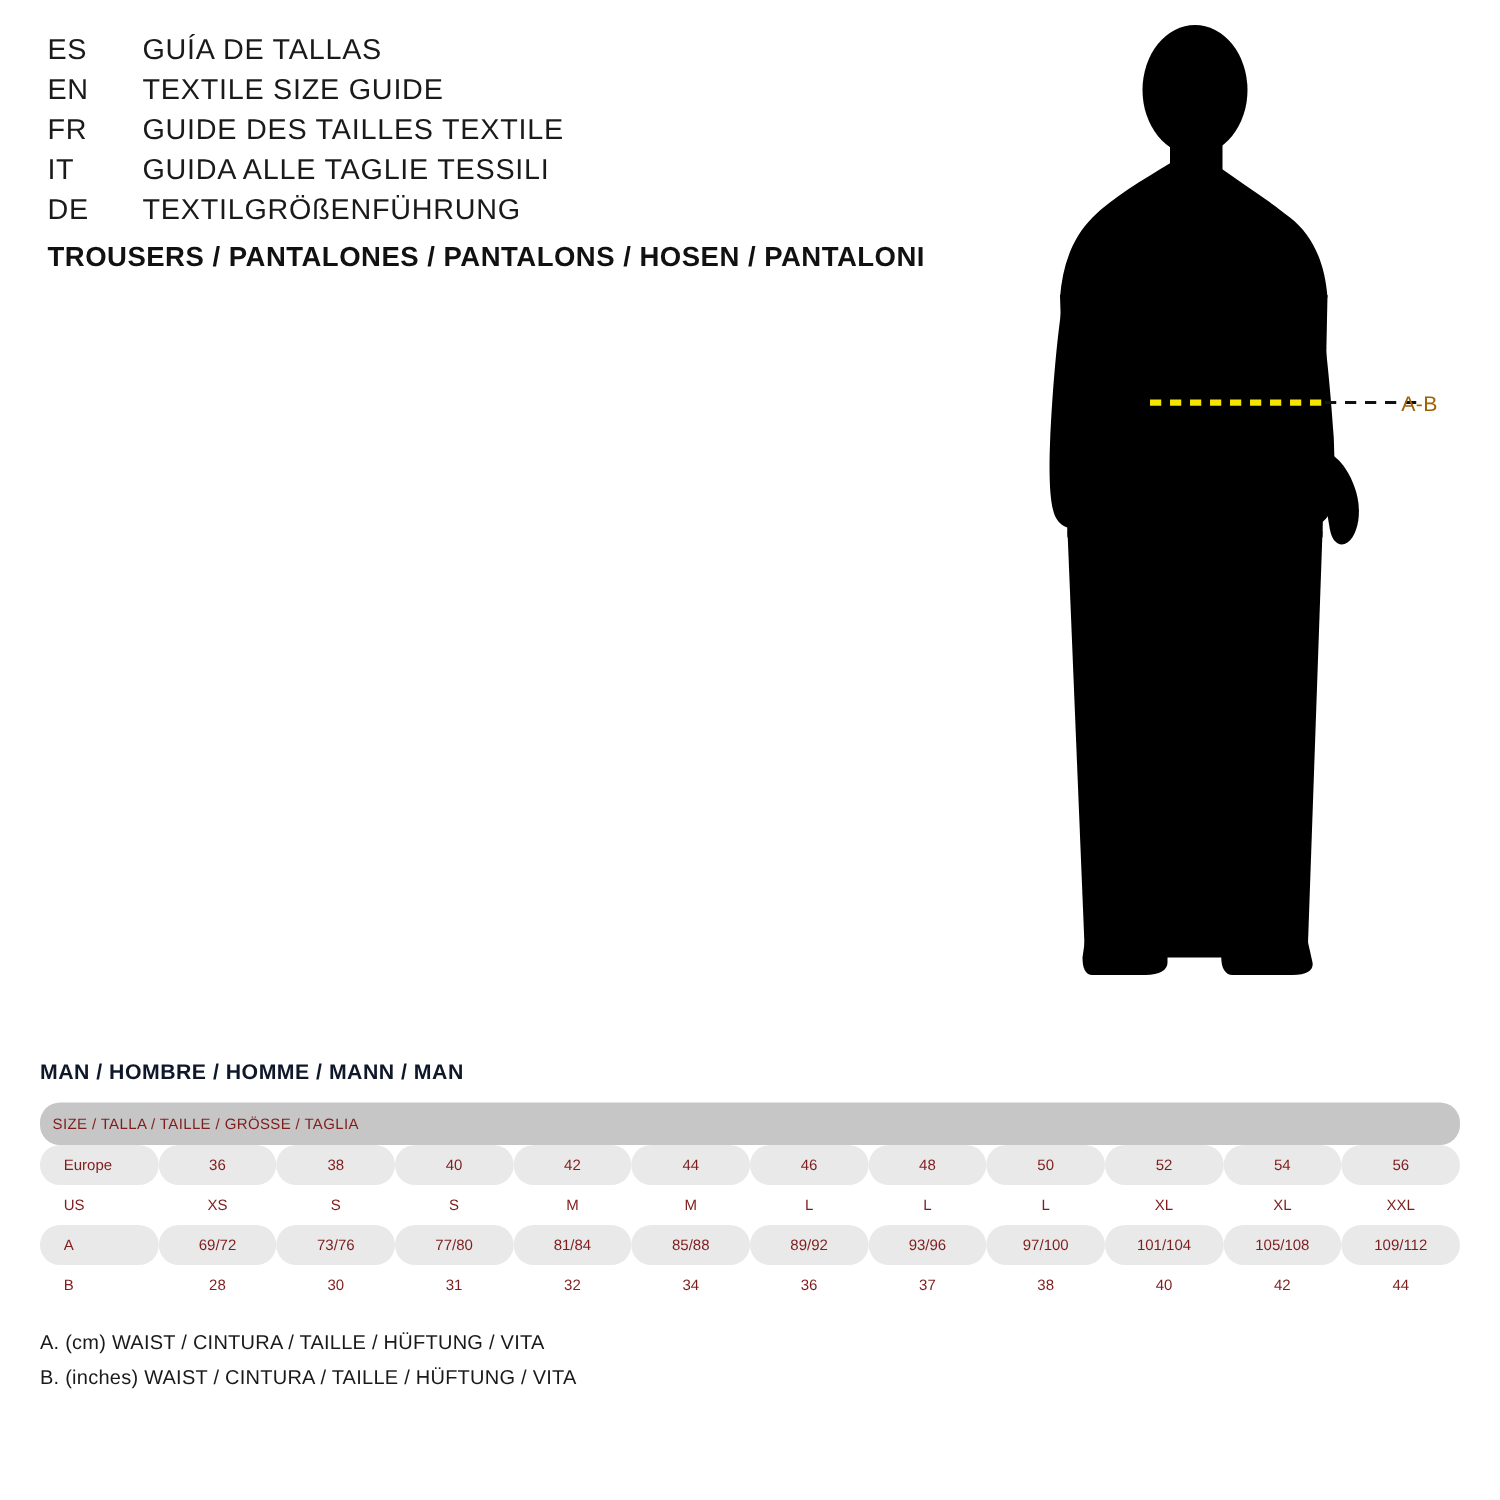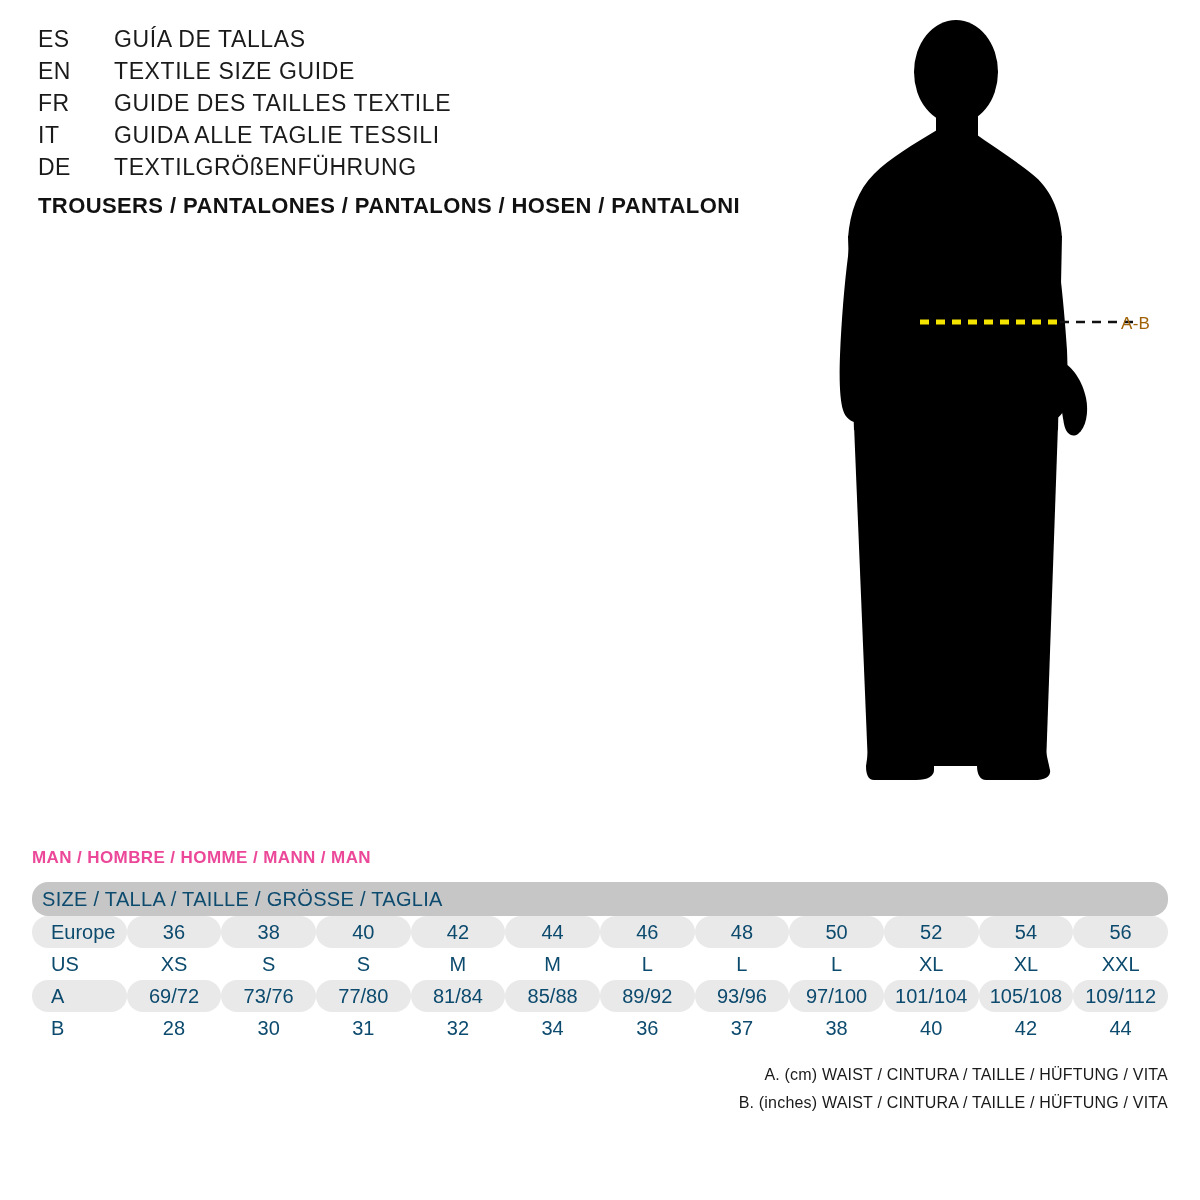--- a/index.html
+++ b/index.html
@@ -71,30 +71,30 @@
     position: absolute;
     left: 32px;
     top: 848px;
     width: 1136px;
   }
   #table-caption {
     font-size: 17px;
     font-weight: bold;
     letter-spacing: 0.4px;
     margin-bottom: 14px;
-    color: #ec4899;
+    color: #0f172a;
   }
   table {
     border-collapse: collapse;
     width: 1136px;
     table-layout: fixed;
   }
   td {
-    font-size: 20px;
-    color: #0c4a6e;
+    font-size: 12px;
+    color: #7f1d1d;
     height: 32px;
     padding: 0;
     text-align: center;
     vertical-align: middle;
     border-radius: 16px;
   }
   td.rowlabel {
     text-align: left;
     padding-left: 19px;
     width: 176px;
@@ -105,21 +105,20 @@
     text-align: left;
     padding-left: 10px;
     letter-spacing: 0.3px;
     height: 34px;
   }
   tr.shade td { background: #e9e9e9; }
   tr.plain td { background: #ffffff; }
 
   #footnotes {
     margin-top: 22px;
-    text-align: right;
   }
   .footnote {
     font-size: 16px;
     letter-spacing: 0.2px;
     color: #1a1a1a;
     margin-bottom: 10px;
   }
 </style>
 </head>
 <body>

